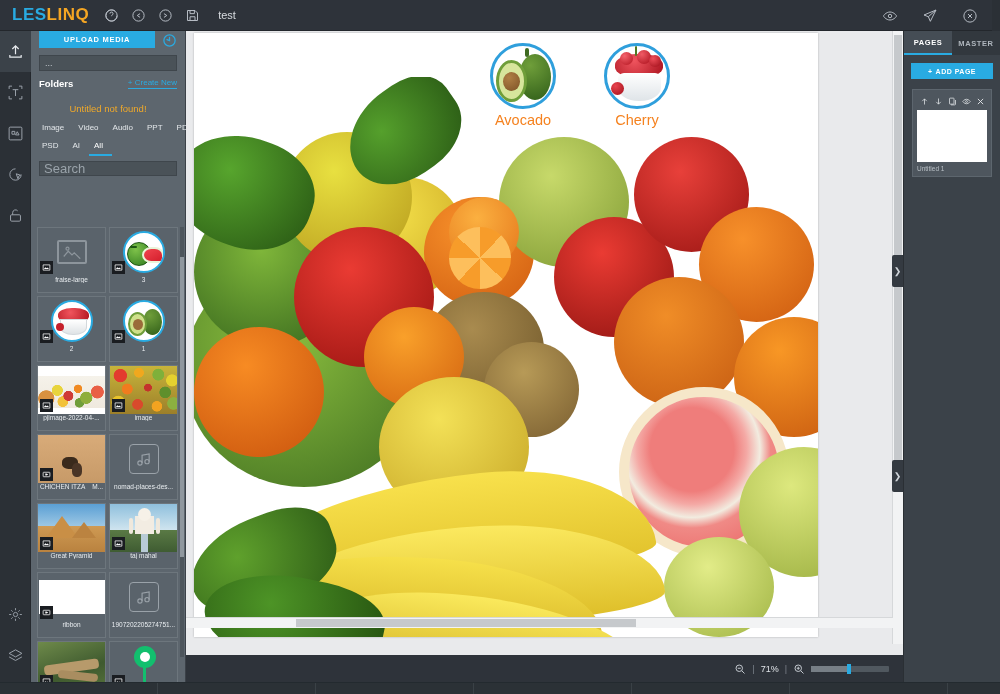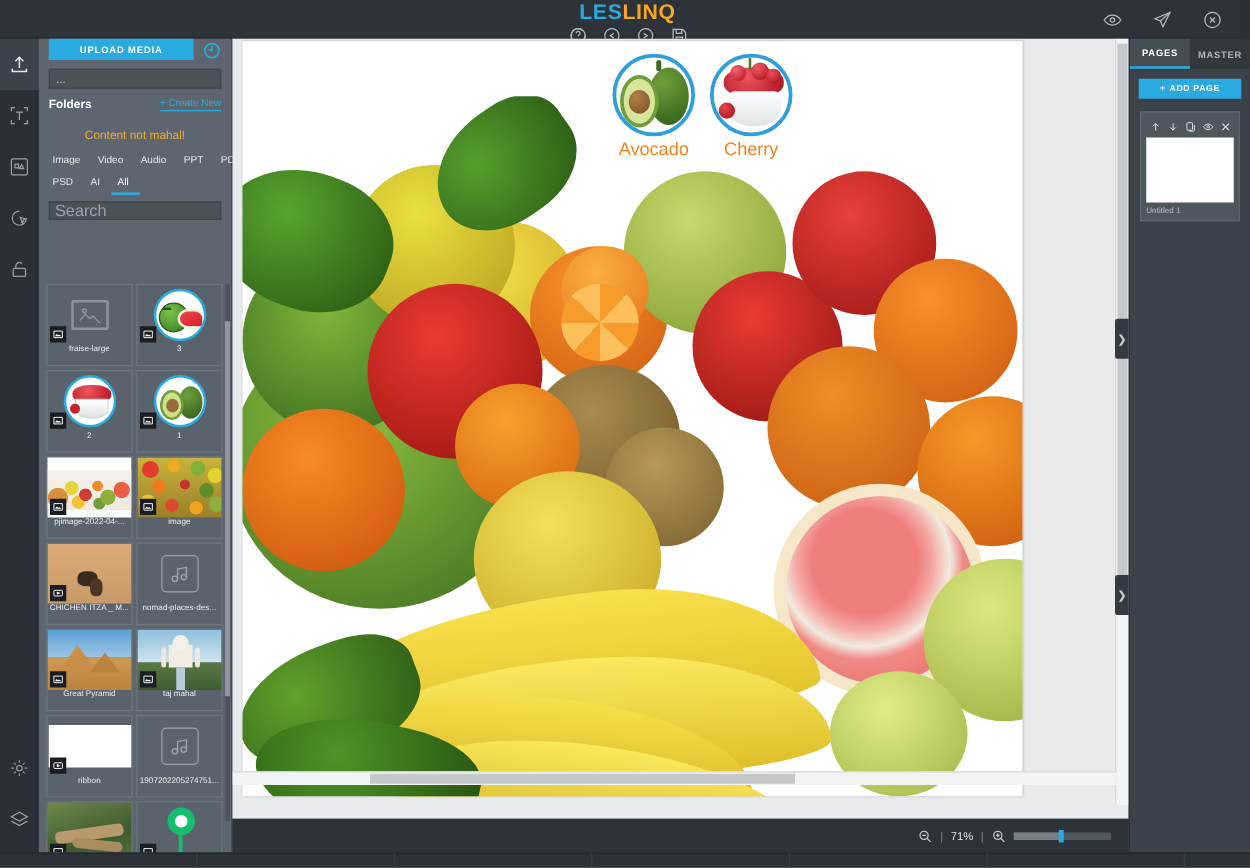--- a/index.html
+++ b/index.html
@@ -8,21 +8,20 @@
     font-family: "Liberation Sans", sans-serif;
     background: #2b3036; overflow: hidden;
   }
   .app { position: relative; width: 1000px; height: 694px; }
 
   
   .topbar {
     position: absolute; left: 0; top: 0; width: 992px; height: 31px;
     background: #2e333a; display: flex; align-items: center;
     border-bottom: 1px solid #23272c;
-    flex-direction: column;
   }
   .logo { margin-left: 12px; font-size: 17px; font-weight: bold; letter-spacing: .5px; }
   .logo .c1 { color: #29abe2; }
   .logo .c2 { color: #f5a623; }
   .topicons { display: flex; align-items: center; margin-left: 14px; gap: 11px; }
   .ticon {
     width: 16px; height: 16px; color: #b6bcc4;
     display: flex; align-items: center; justify-content: center;
   }
   .ticon svg { width: 15px; height: 15px; display: block; }
@@ -149,21 +148,21 @@
     position: absolute; left: 0; top: 0; width: 717px; height: 624px;
     background: #e9eaec; overflow: hidden;
   }
   .page {
     position: absolute; left: 8px; top: 2px; width: 624px; height: 604px;
     background: #fff; box-shadow: 0 0 2px rgba(0,0,0,.25);
     overflow: hidden;
   }
   
   .fruit-row {
-    position: absolute; left: 290px; top: 10px; display: flex; 
+    position: absolute; left: 290px; top: 10px; display: flex; gap: 36px;
   }
   .fruit-item { width: 78px; display: flex; flex-direction: column; align-items: center; }
   .fruit-circle {
     width: 66px; height: 66px; border-radius: 50%; border: 3.5px solid #2f9fdc;
     background: #fff; position: relative; overflow: hidden;
   }
   .fruit-label { color: #f5821f; font-size: 14.5px; margin-top: 3px; white-space: nowrap; }
 
   
   .pile { position: absolute; left: 0; bottom: 0; width: 624px; height: 560px; overflow: hidden; }
@@ -352,21 +351,21 @@
       </span>
     </div>
 
     <div class="dots-field">...</div>
 
     <div class="folders-row">
       <div class="folders-lbl">Folders</div>
       <div class="create-new">+ Create New</div>
     </div>
 
-    <div class="notfound">Content not mahal!</div>
+    <div class="notfound">Untitled not found!</div>
 
     <div class="types">
       <div class="types-row">
         <div class="type-tab">Image</div>
         <div class="type-tab">Video</div>
         <div class="type-tab">Audio</div>
         <div class="type-tab">PPT</div>
         <div class="type-tab">PDF</div>
       </div>
       <div class="types-row">

